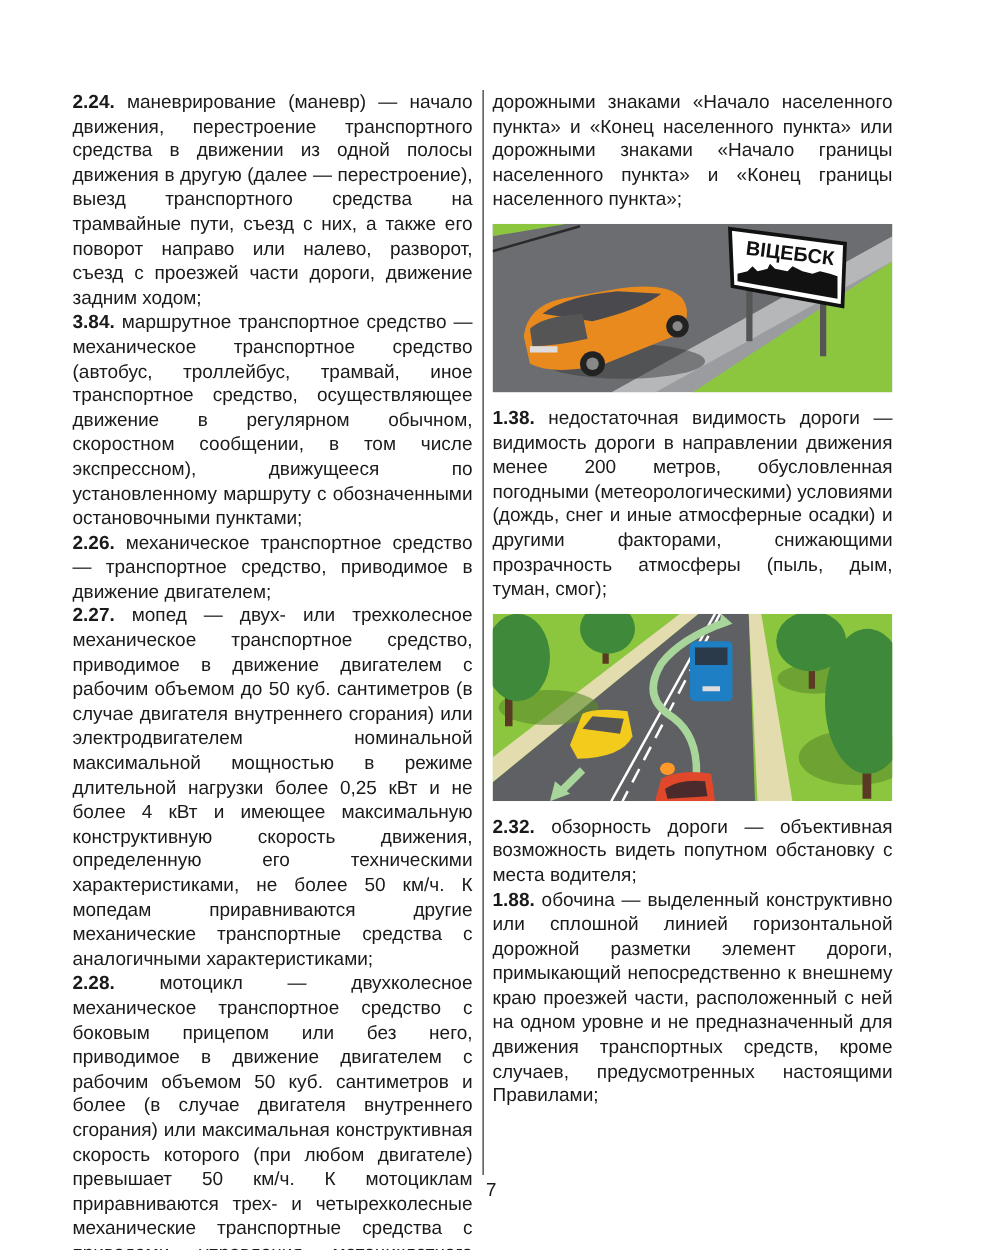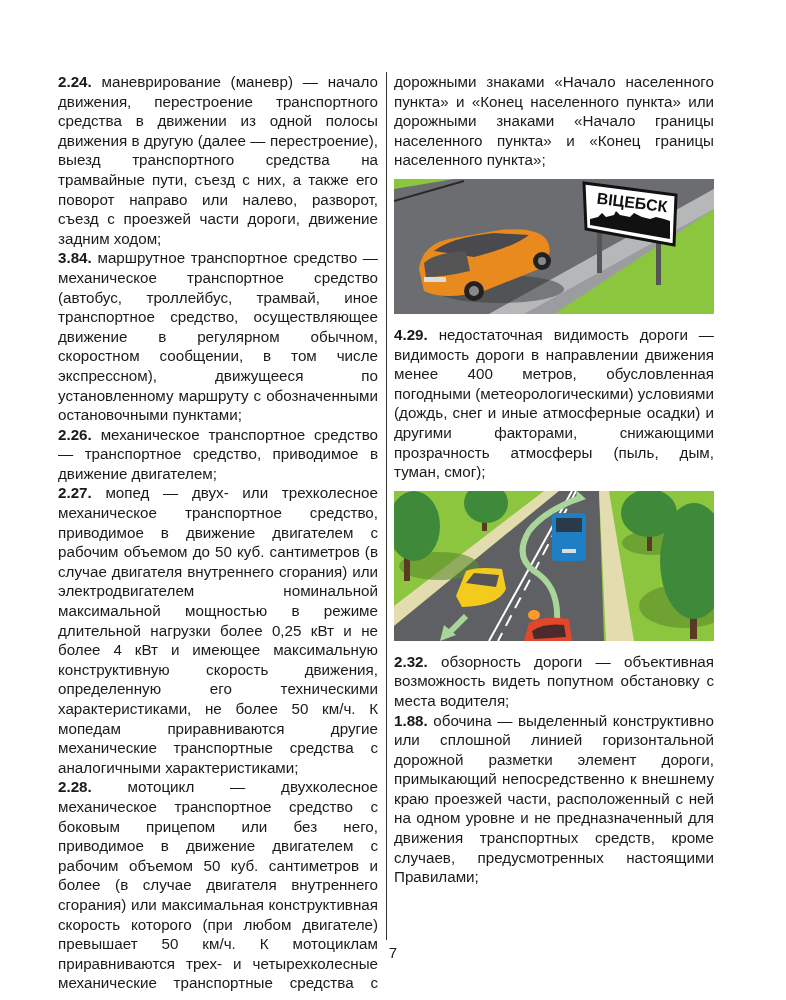--- a/index.html
+++ b/index.html
@@ -63,21 +63,21 @@
         <path d="M30,84 Q40,74 72,72 L76,92 Q50,98 32,98 Z" fill="#555"></path>
         <rect x="30" y="98" width="22" height="5" fill="#ddd"></rect>
         <circle cx="80" cy="112" r="10" fill="#222"></circle>
           <circle cx="80" cy="112" r="5" fill="#888"></circle>
         <circle cx="148" cy="82" r="9" fill="#222"></circle>
           <circle cx="148" cy="82" r="4" fill="#888"></circle>
       </g>
     </svg>
   </div>
 
-  <p class="para"><span class="num">4.29.</span> <span>недостаточная видимость дороги — видимость дороги в направлении движения менее 400 метров, обусловленная погодными (метеорологическими) условиями (дождь, снег и иные атмосферные осадки) и другими факторами, снижающими прозрачность атмосферы (пыль, дым, туман, смог);</span></p>
+  <p class="para"><span class="num">1.38.</span> <span>недостаточная видимость дороги — видимость дороги в направлении движения менее 200 метров, обусловленная погодными (метеорологическими) условиями (дождь, снег и иные атмосферные осадки) и другими факторами, снижающими прозрачность атмосферы (пыль, дым, туман, смог);</span></p>
 
   <div class="illus illus-2">
     <svg width="320" height="150" viewBox="0 0 320 150">
       <rect x="0" y="0" width="320" height="150" fill="#8cc63f"></rect>
 
       <polygon points="0,115 150,0 165,0 0,135" fill="#e3dcae"></polygon>
 
       <polygon points="0,135 165,0 205,0 210,150 0,150" fill="#5f6063"></polygon>
 
       <polygon points="205,0 215,0 240,150 212,150" fill="#e3dcae"></polygon>

